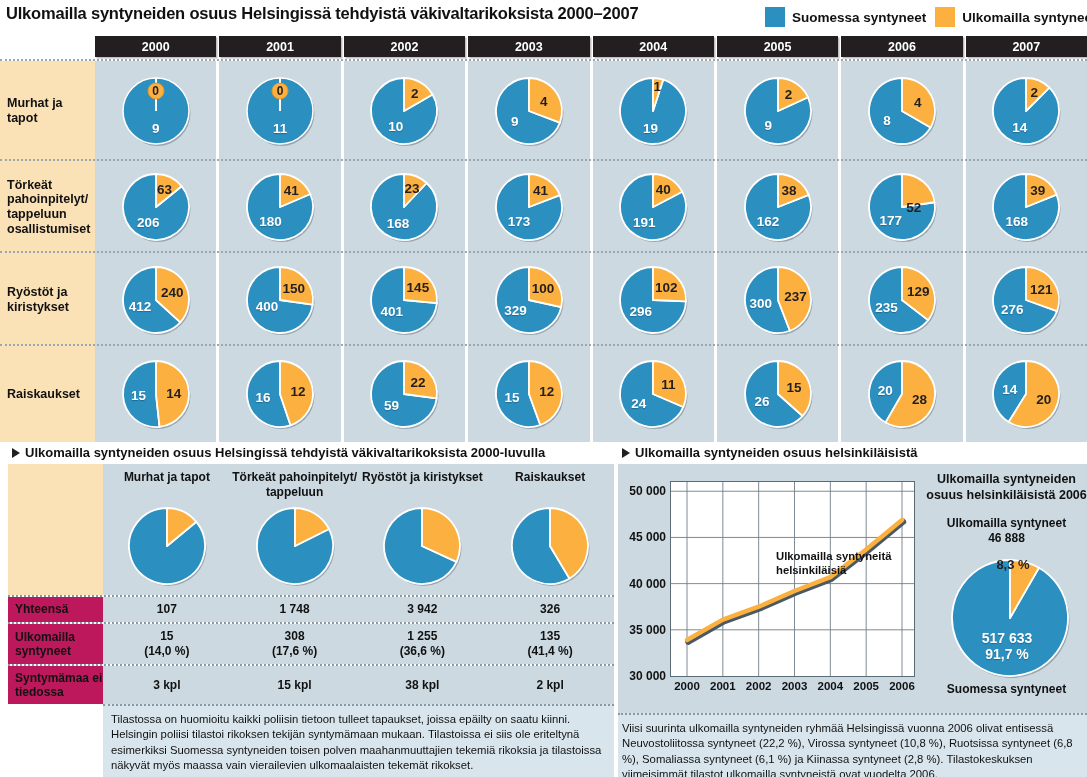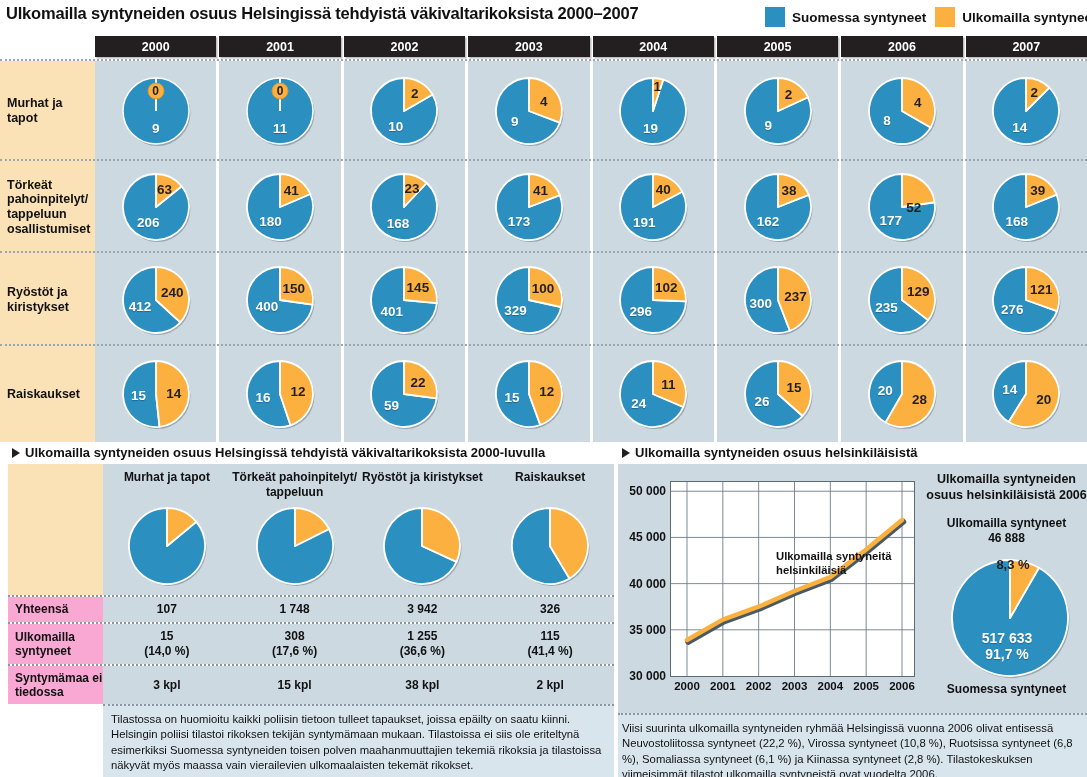--- a/index.html
+++ b/index.html
@@ -91,21 +91,21 @@
     padding:4px 0 4px 7px;font-size:12px;font-weight:bold;line-height:1.2;
     display:flex;align-items:center;
   }
   .stcols{flex:1;display:flex;background:#ccd9e1;}
   .stc{flex:1;display:flex;align-items:center;justify-content:center;
        font-size:12px;font-weight:bold;text-align:center;line-height:1.25;}
   .r-head .stlab{background:#fbe2b6;}
   .r-head .stc{align-items:flex-start;padding-top:6px;}
   .r-pies .stlab{background:#fbe2b6;}
   .r-pies .stc{padding:2px 0 6px 0;}
-  .r-tot .stlab,.r-ulk .stlab,.r-unk .stlab{background:#f9a8d4;}
+  .r-tot .stlab,.r-ulk .stlab,.r-unk .stlab{background:#be185d;}
   .dotline{border-top:2px dotted #8a98a3;}
   .note{
     margin-left:95px;width:511px;box-sizing:border-box;
     background:#d9e5ec;border-top:2px dotted #8a98a3;
     padding:6px 8px 4px 8px;font-size:11.3px;line-height:1.35;
   }
   
   .rbody{
     position:absolute;left:0;top:21px;width:477px;height:249px;
     background:#ccd9e1;
@@ -602,21 +602,21 @@
             </div>
             <div class="stc" style="flex-direction: column;">
               <span>308</span>
               <span>(17,6 %)</span>
             </div>
             <div class="stc" style="flex-direction: column;">
               <span>1 255</span>
               <span>(36,6 %)</span>
             </div>
             <div class="stc" style="flex-direction: column;">
-              <span>115</span>
+              <span>135</span>
               <span>(41,4 %)</span>
             </div>
           </div>
         </div>
         <div class="strow r-unk dotline" style="height: 38px;">
           <div class="stlab">Syntymämaa ei tiedossa</div>
           <div class="stcols">
             <div class="stc">3 kpl</div>
             <div class="stc">15 kpl</div>
             <div class="stc">38 kpl</div>

